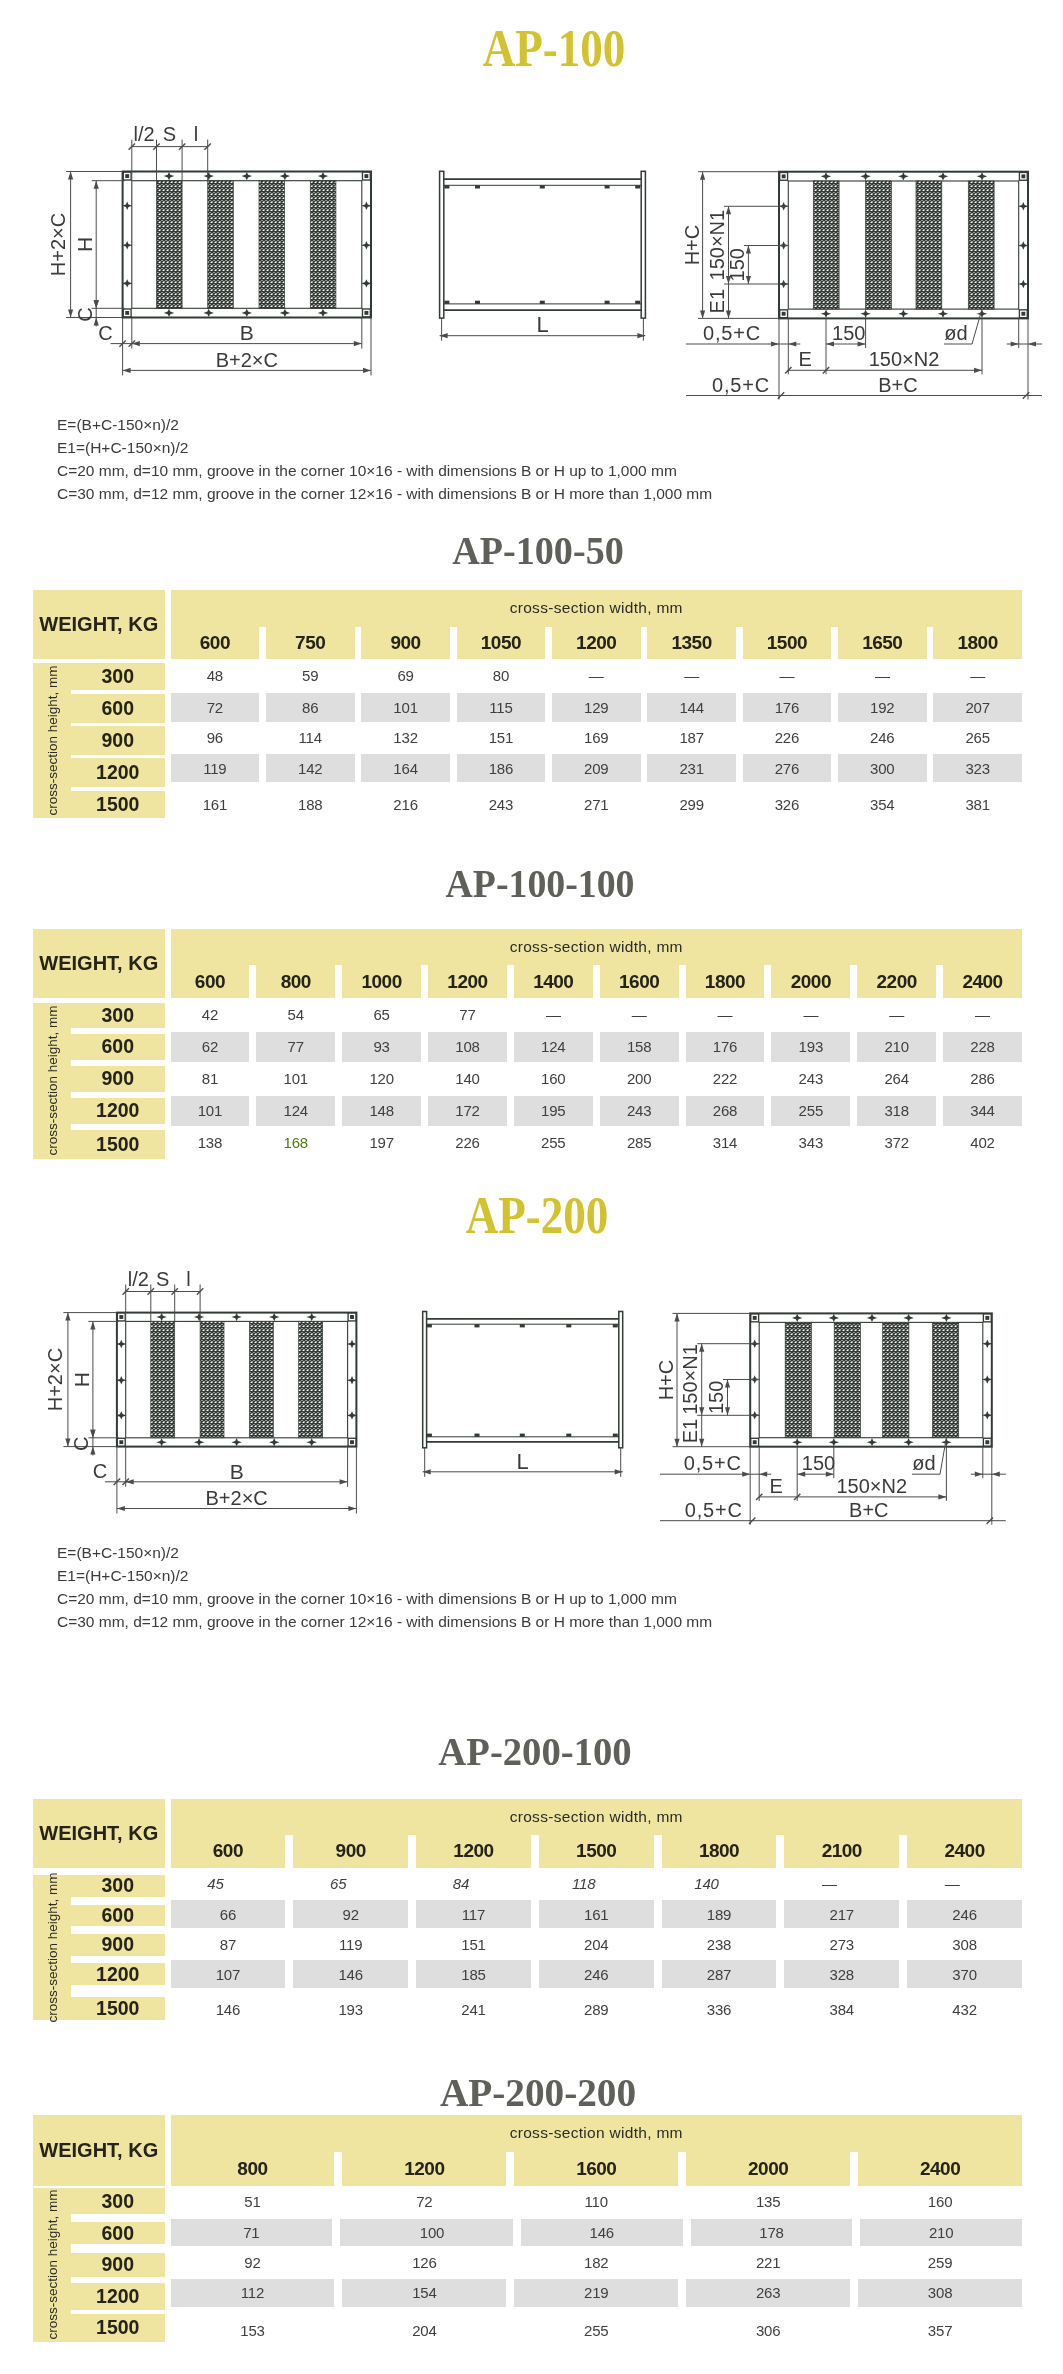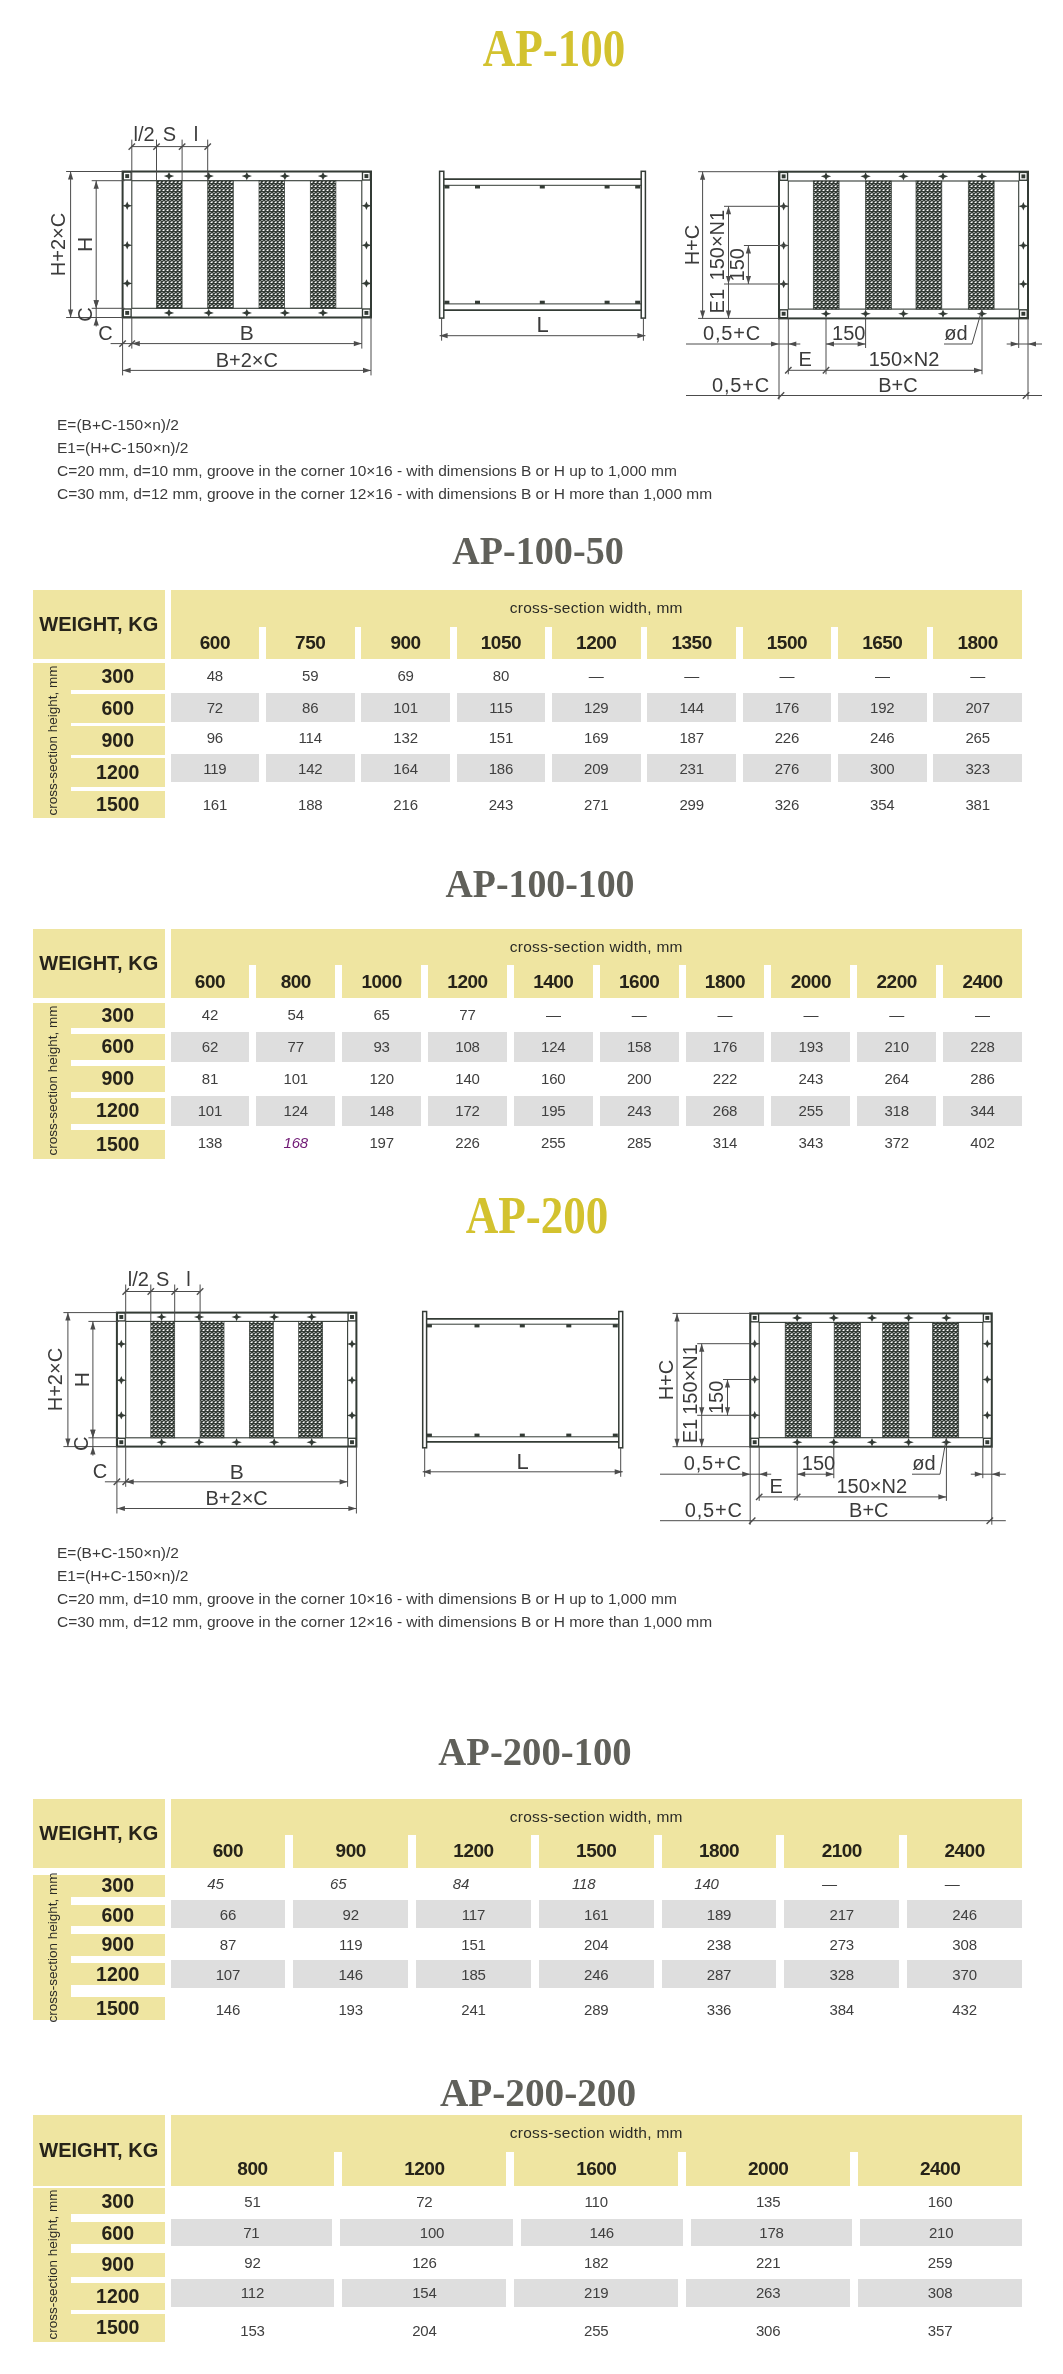--- a/index.html
+++ b/index.html
@@ -706,21 +706,21 @@
 <div style="flex:1;margin-right:7px;background:#dedede;margin-top:1.2px;margin-bottom:1.2px;display:flex;align-items:center;justify-content:center;font-size:15px;letter-spacing:-0.2px;color:#3f3f3f;">195</div>
 <div style="flex:1;margin-right:7px;background:#dedede;margin-top:1.2px;margin-bottom:1.2px;display:flex;align-items:center;justify-content:center;font-size:15px;letter-spacing:-0.2px;color:#3f3f3f;">243</div>
 <div style="flex:1;margin-right:7px;background:#dedede;margin-top:1.2px;margin-bottom:1.2px;display:flex;align-items:center;justify-content:center;font-size:15px;letter-spacing:-0.2px;color:#3f3f3f;">268</div>
 <div style="flex:1;margin-right:7px;background:#dedede;margin-top:1.2px;margin-bottom:1.2px;display:flex;align-items:center;justify-content:center;font-size:15px;letter-spacing:-0.2px;color:#3f3f3f;">255</div>
 <div style="flex:1;margin-right:7px;background:#dedede;margin-top:1.2px;margin-bottom:1.2px;display:flex;align-items:center;justify-content:center;font-size:15px;letter-spacing:-0.2px;color:#3f3f3f;">318</div>
 <div style="flex:1;background:#dedede;margin-top:1.2px;margin-bottom:1.2px;display:flex;align-items:center;justify-content:center;font-size:15px;letter-spacing:-0.2px;color:#3f3f3f;">344</div>
 </div>
 
 <div style="position:absolute;left:137.5px;top:197.6px;width:851.5px;height:32.0px;display:flex;box-sizing:border-box;">
 <div style="flex:1;margin-right:7px;display:flex;align-items:center;justify-content:center;font-size:15px;letter-spacing:-0.2px;color:#3f3f3f;">138</div>
-<div style="flex:1;margin-right:7px;display:flex;align-items:center;justify-content:center;font-size:15px;letter-spacing:-0.2px;color:#701a75;font-style:italic;">168</div>
+<div style="flex:1;margin-right:7px;display:flex;align-items:center;justify-content:center;font-size:15px;letter-spacing:-0.2px;color:#4d7c0f;">168</div>
 <div style="flex:1;margin-right:7px;display:flex;align-items:center;justify-content:center;font-size:15px;letter-spacing:-0.2px;color:#3f3f3f;">197</div>
 <div style="flex:1;margin-right:7px;display:flex;align-items:center;justify-content:center;font-size:15px;letter-spacing:-0.2px;color:#3f3f3f;">226</div>
 <div style="flex:1;margin-right:7px;display:flex;align-items:center;justify-content:center;font-size:15px;letter-spacing:-0.2px;color:#3f3f3f;">255</div>
 <div style="flex:1;margin-right:7px;display:flex;align-items:center;justify-content:center;font-size:15px;letter-spacing:-0.2px;color:#3f3f3f;">285</div>
 <div style="flex:1;margin-right:7px;display:flex;align-items:center;justify-content:center;font-size:15px;letter-spacing:-0.2px;color:#3f3f3f;">314</div>
 <div style="flex:1;margin-right:7px;display:flex;align-items:center;justify-content:center;font-size:15px;letter-spacing:-0.2px;color:#3f3f3f;">343</div>
 <div style="flex:1;margin-right:7px;display:flex;align-items:center;justify-content:center;font-size:15px;letter-spacing:-0.2px;color:#3f3f3f;">372</div>
 <div style="flex:1;display:flex;align-items:center;justify-content:center;font-size:15px;letter-spacing:-0.2px;color:#3f3f3f;">402</div>
 </div>
 </div>

